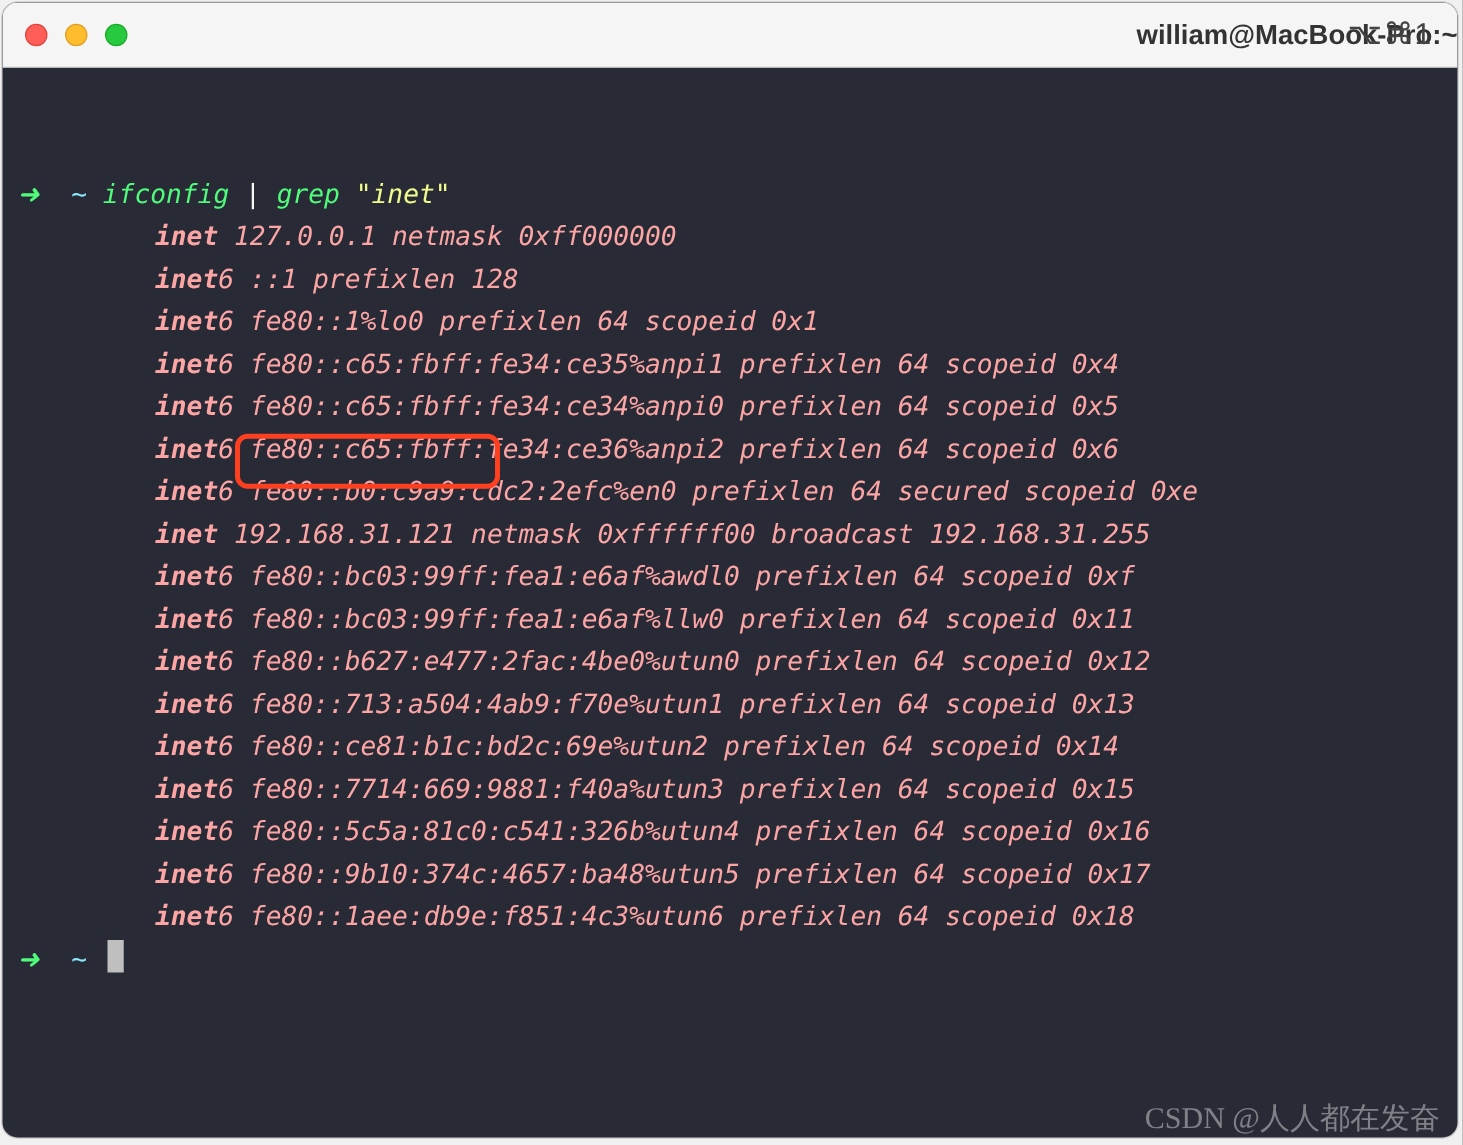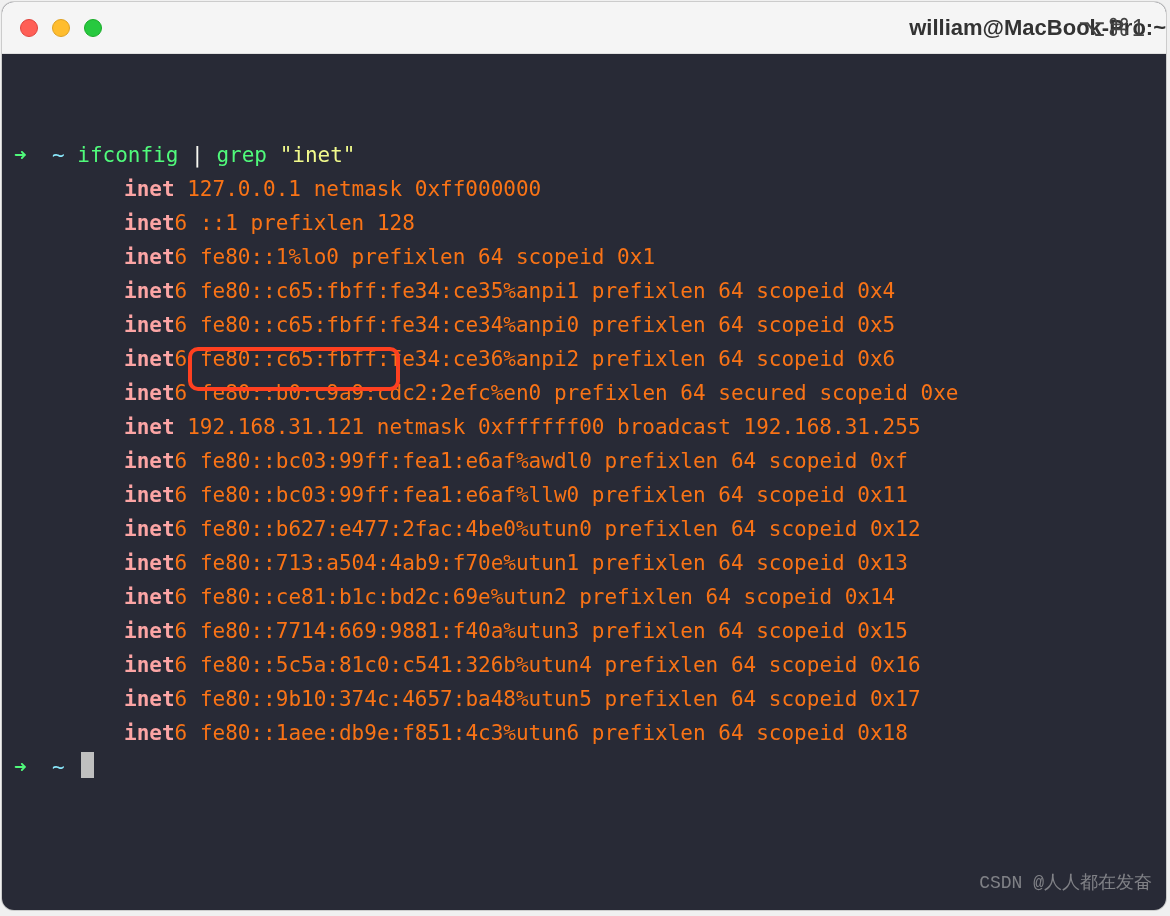--- a/index.html
+++ b/index.html
@@ -57,28 +57,29 @@
     gap:2px;
   }
   .terminal-body {
     position: relative;
     padding: 16px 12px;
     font-family: "Menlo", "Consolas", monospace;
     font-size: 21px;
     line-height: 34px;
     color: #f8f8f2;
     white-space: pre;
+    font-style: italic;
   }
   .arrow   { color: #50fa7b; }
   .tilde   { color: #8be9fd; }
   .cmd     { color: #50fa7b; }
   .pipe    { color: #f8f8f2; }
   .strlit  { color: #f1fa8c; }
   .inet    { color: #fca5a5; font-weight: 600; }
-  .plain   { color: #f97316; }
+  .plain   { color: #fca5a5; }
   .line { display: block; }
   .indent { padding-left: 110px; display: block; }
   .highlight-box {
     position: absolute;
     border: 4px solid #ff4020;
     border-radius: 10px;
     left: 186px;
     top: 293px;
     width: 212px;
     height: 44px;
@@ -87,24 +88,24 @@
   .cursor-block {
     display: inline-block;
     width: 13px; height: 26px;
     background: #bfbfbf;
     vertical-align: -4px;
     margin-left: 4px;
   }
   .watermark {
     position: absolute;
     right: 14px;
-    bottom: 16px;
+    bottom: 0;
     color: rgba(200,200,200,0.55);
-    font-size: 18px;
-    font-family: Liberation Mono, monospace;
+    font-size: 24px;
+    font-family: Liberation Serif, serif;
   }
 </style>
 </head>
 <body>
 
 <div class="window">
 
   <div class="titlebar">
     <div class="traffic">
       <div class="dot red"></div>

